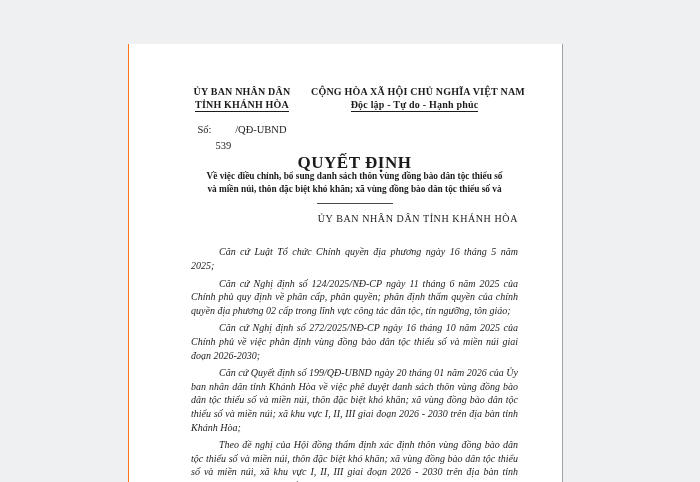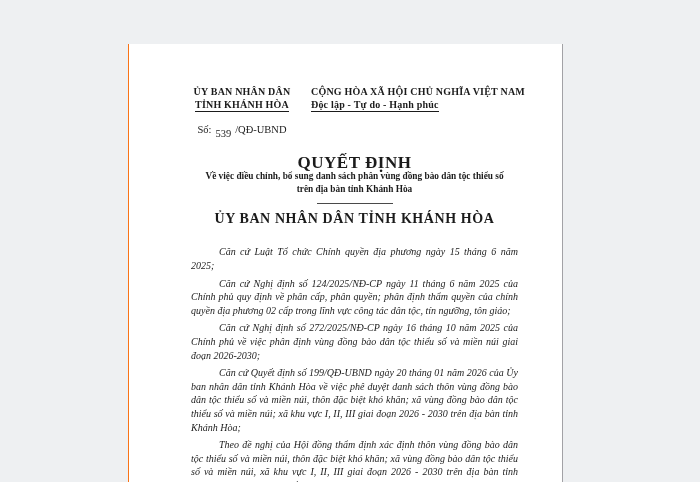--- a/index.html
+++ b/index.html
@@ -28,21 +28,21 @@
   }
   .u { border-bottom: 1px solid #1b1b1b; padding-bottom: 1px; }
 
   
   .doc-header {
     display: flex;
     justify-content: space-between;
     align-items: flex-start;
   }
   .hdr-col-left  { width: 40%; text-align: center; }
-  .hdr-col-right { width: 60%; text-align: left; }
+  .hdr-col-right { width: 60%; text-align: center; }
   .hdr-line {
     font-weight: bold;
     font-size: 10px;
     line-height: 12.5px;
     letter-spacing: 0.2px;
     white-space: nowrap;
   }
   .num-line {
     margin-top: 13px;
     font-size: 10.5px;
@@ -52,21 +52,21 @@
   .date-line {
     margin-top: 13px;
     font-size: 10.5px;
     font-style: italic;
     line-height: 12px;
     white-space: nowrap;
   }
   .filled {
     font-style: normal;
     position: relative;
-    top: 4px;
+    top: 16px;
     margin: 0 4px;
   }
 
   
   .content-col { margin-left: 18px; }
   .title-block { margin-top: 20px; text-align: center; }
   .title-main {
     font-weight: bold;
     font-size: 17px;
     line-height: 14px;
@@ -78,23 +78,23 @@
     line-height: 13.2px;
     white-space: nowrap;
   }
   .title-rule {
     width: 76px;
     border-top: 1.5px solid #4a4a4a;
     margin: 7px auto 0 auto;
   }
   .issuer-heading {
     margin-top: 8px;
-    text-align: center;
-    font-weight: bold;
-    font-size: 14px;
+    text-align: right;
+    font-weight: normal;
+    font-size: 10px;
     line-height: 13px;
     letter-spacing: 0.6px;
     white-space: nowrap;
   }
 
   
   .body-text { margin-top: 20px; }
   .recital {
     font-style: italic;
     font-size: 10px;
@@ -127,29 +127,29 @@
       <div class="hdr-col-right">
         <div class="hdr-line">CỘNG HÒA XÃ HỘI CHỦ NGHĨA VIỆT NAM</div>
         <div class="hdr-line"><span class="u">Độc lập - Tự do - Hạnh phúc</span></div>
       </div>
     </div>
 
     <div class="content-col">
 
       <div class="title-block">
         <div class="title-main">QUYẾT ĐỊNH</div>
-        <div class="title-sub">Về việc điều chỉnh, bổ sung danh sách phân vùng đồng bào dân tộc thiểu số</div>
-        <div class="title-sub">trên địa bàn tỉnh Khánh Hòa</div>
+        <div class="title-sub">Về việc điều chỉnh, bổ sung danh sách thôn vùng đồng bào dân tộc thiểu số</div>
+        <div class="title-sub">và miền núi, thôn đặc biệt khó khăn; xã vùng đồng bào dân tộc thiểu số và</div>
         <div class="title-rule"></div>
       </div>
 
       <div class="issuer-heading">ỦY BAN NHÂN DÂN TỈNH KHÁNH HÒA</div>
 
       <div class="body-text">
-        <p class="recital">Căn cứ Luật Tổ chức Chính quyền địa phương ngày 15 tháng 6 năm 2025;</p>
+        <p class="recital">Căn cứ Luật Tổ chức Chính quyền địa phương ngày 16 tháng 5 năm 2025;</p>
         <p class="recital">Căn cứ Nghị định số 124/2025/NĐ-CP ngày 11 tháng 6 năm 2025 của Chính phủ quy định về phân cấp, phân quyền; phân định thẩm quyền của chính quyền địa phương 02 cấp trong lĩnh vực công tác dân tộc, tín ngưỡng, tôn giáo;</p>
         <p class="recital">Căn cứ Nghị định số 272/2025/NĐ-CP ngày 16 tháng 10 năm 2025 của Chính phủ về việc phân định vùng đồng bào dân tộc thiểu số và miền núi giai đoạn 2026-2030;</p>
         <p class="recital">Căn cứ Quyết định số 199/QĐ-UBND ngày 20 tháng 01 năm 2026 của Ủy ban nhân dân tỉnh Khánh Hòa về việc phê duyệt danh sách thôn vùng đồng bào dân tộc thiểu số và miền núi, thôn đặc biệt khó khăn; xã vùng đồng bào dân tộc thiểu số và miền núi; xã khu vực I, II, III giai đoạn 2026 - 2030 trên địa bàn tỉnh Khánh Hòa;</p>
         <p class="recital">Theo đề nghị của Hội đồng thẩm định xác định thôn vùng đồng bào dân tộc thiểu số và miền núi, thôn đặc biệt khó khăn; xã vùng đồng bào dân tộc thiểu số và miền núi, xã khu vực I, II, III giai đoạn 2026 - 2030 trên địa bàn tỉnh Khánh Hòa tại Tờ trình số 08/TTr-HĐTĐ ngày 06 tháng 02 năm 2026.</p>
       </div>
 
       <div class="decision-heading">QUYẾT ĐỊNH:</div>
 
     </div>
 

